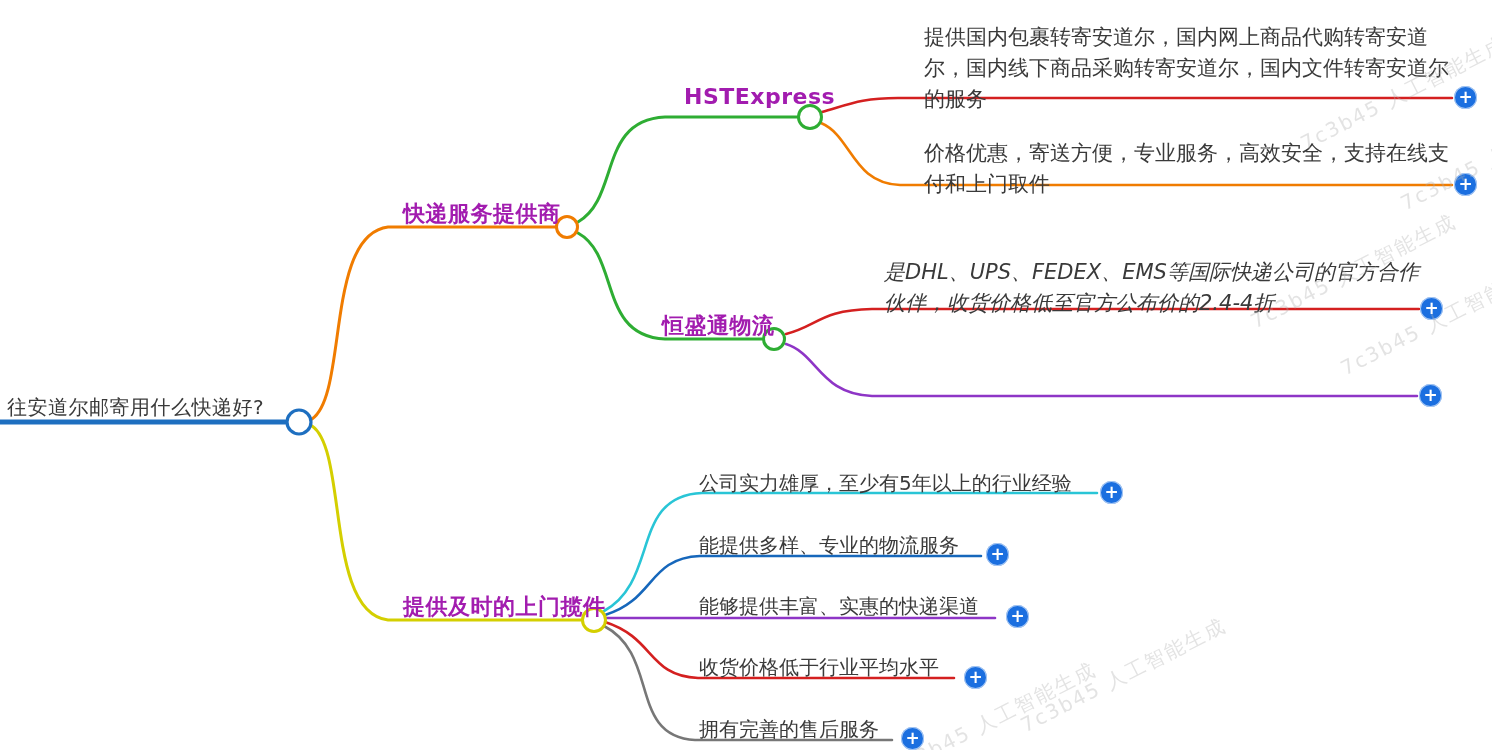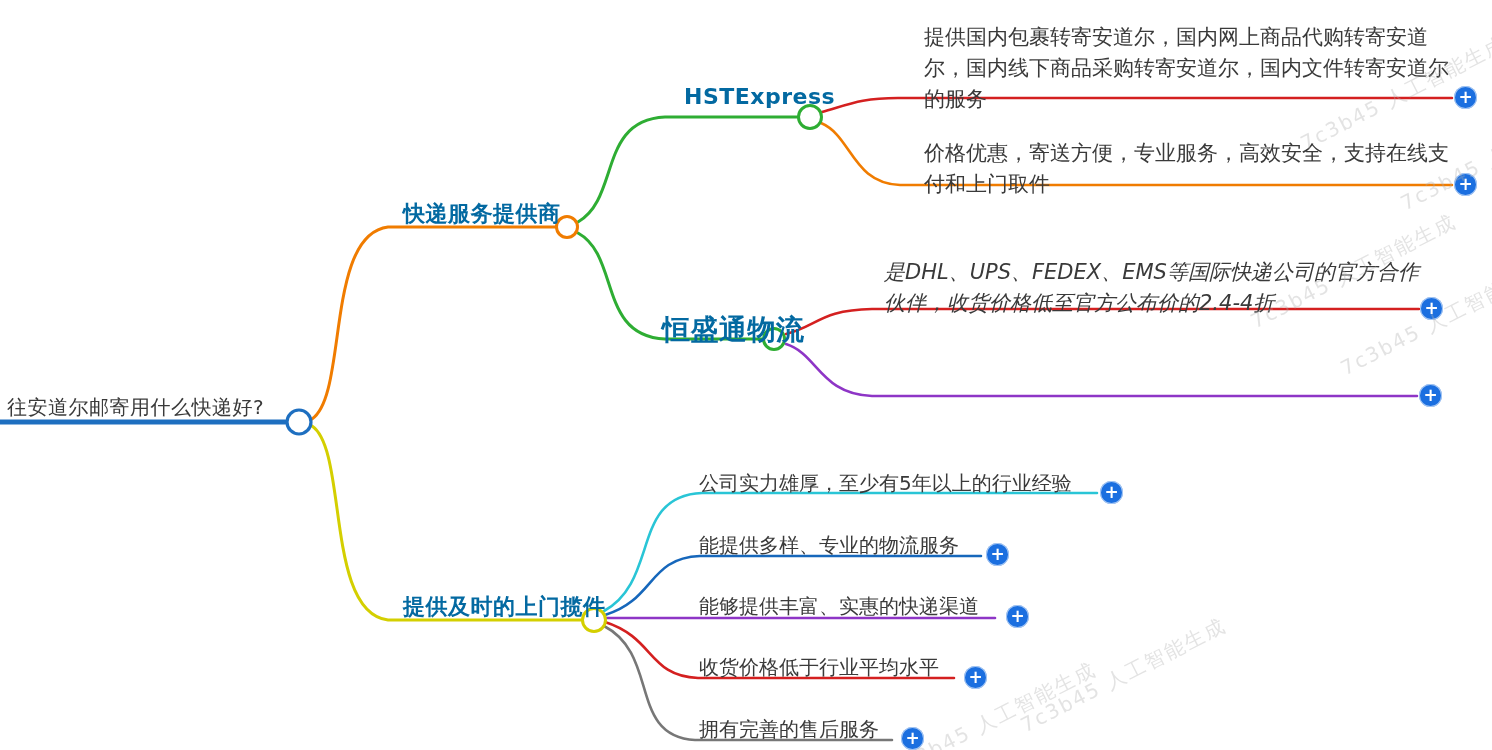--- a/index.html
+++ b/index.html
@@ -2,21 +2,21 @@
 <html><head>
 <meta charset="utf-8">
 <style>
   html,body{margin:0;padding:0;background:#ffffff;}
   .canvas{
     position:relative;width:1492px;height:750px;overflow:hidden;background:#ffffff;
     font-family:"DejaVu Sans","Liberation Sans",sans-serif;
   }
   .canvas svg{position:absolute;left:0;top:0;}
   .node-label{
-    position:absolute;font-weight:700;color:#0369a1;white-space:nowrap;
+    position:absolute;font-weight:700;color:#a21caf;white-space:nowrap;
     letter-spacing:0.5px;cursor:pointer;
   }
   .leaf-text{
     position:absolute;color:#3a3a3a;font-weight:400;cursor:pointer;
   }
   .nowrap{white-space:nowrap;}
   .plus{
     position:absolute;width:23px;height:23px;border-radius:50%;
     background:#1b6fe0;color:#ffffff;display:flex;align-items:center;justify-content:center;
     font-size:17px;font-weight:700;line-height:1;cursor:pointer;user-select:none;
@@ -62,21 +62,21 @@
     <circle cx="810" cy="117" r="11.5" fill="#ffffff" stroke-width="3" stroke="#2ead33"></circle>
     <circle cx="774" cy="339" r="10.5" fill="#ffffff" stroke-width="3" stroke="#2ead33"></circle>
   </svg>
 
   <div class="node-label" style="left:7px;top:394px;font-size:20px;font-weight:400;color:#3a3a3a;">往安道尔邮寄用什么快递好?</div>
 
   <div class="node-label" style="left:403px;top:199px;font-size:22px;">快递服务提供商</div>
 
   <div class="node-label" style="left:684px;top:84px;font-size:22px;">HSTExpress</div>
 
-  <div class="node-label" style="left:662px;top:311px;font-size:28px;">恒盛通物流</div>
+  <div class="node-label" style="left:662px;top:311px;font-size:22px;">恒盛通物流</div>
 
   <div class="node-label" style="left:403px;top:592px;font-size:22px;">提供及时的上门揽件</div>
 
   <div class="leaf-text" style="left:924px;top:22px;width:532px;font-size:21px;line-height:31px;">提供国内包裹转寄安道尔，国内网上商品代购转寄安道尔，国内线下商品采购转寄安道尔，国内文件转寄安道尔的服务</div>
 
   <div class="leaf-text" style="left:924px;top:138px;width:532px;font-size:21px;line-height:31px;">价格优惠，寄送方便，专业服务，高效安全，支持在线支付和上门取件</div>
 
   <div class="leaf-text" style="left:884px;top:257px;width:545px;font-size:21px;line-height:31px;font-style:italic;">是DHL、UPS、FEDEX、EMS等国际快递公司的官方合作伙伴，收货价格低至官方公布价的2.4-4折</div>
 
 

